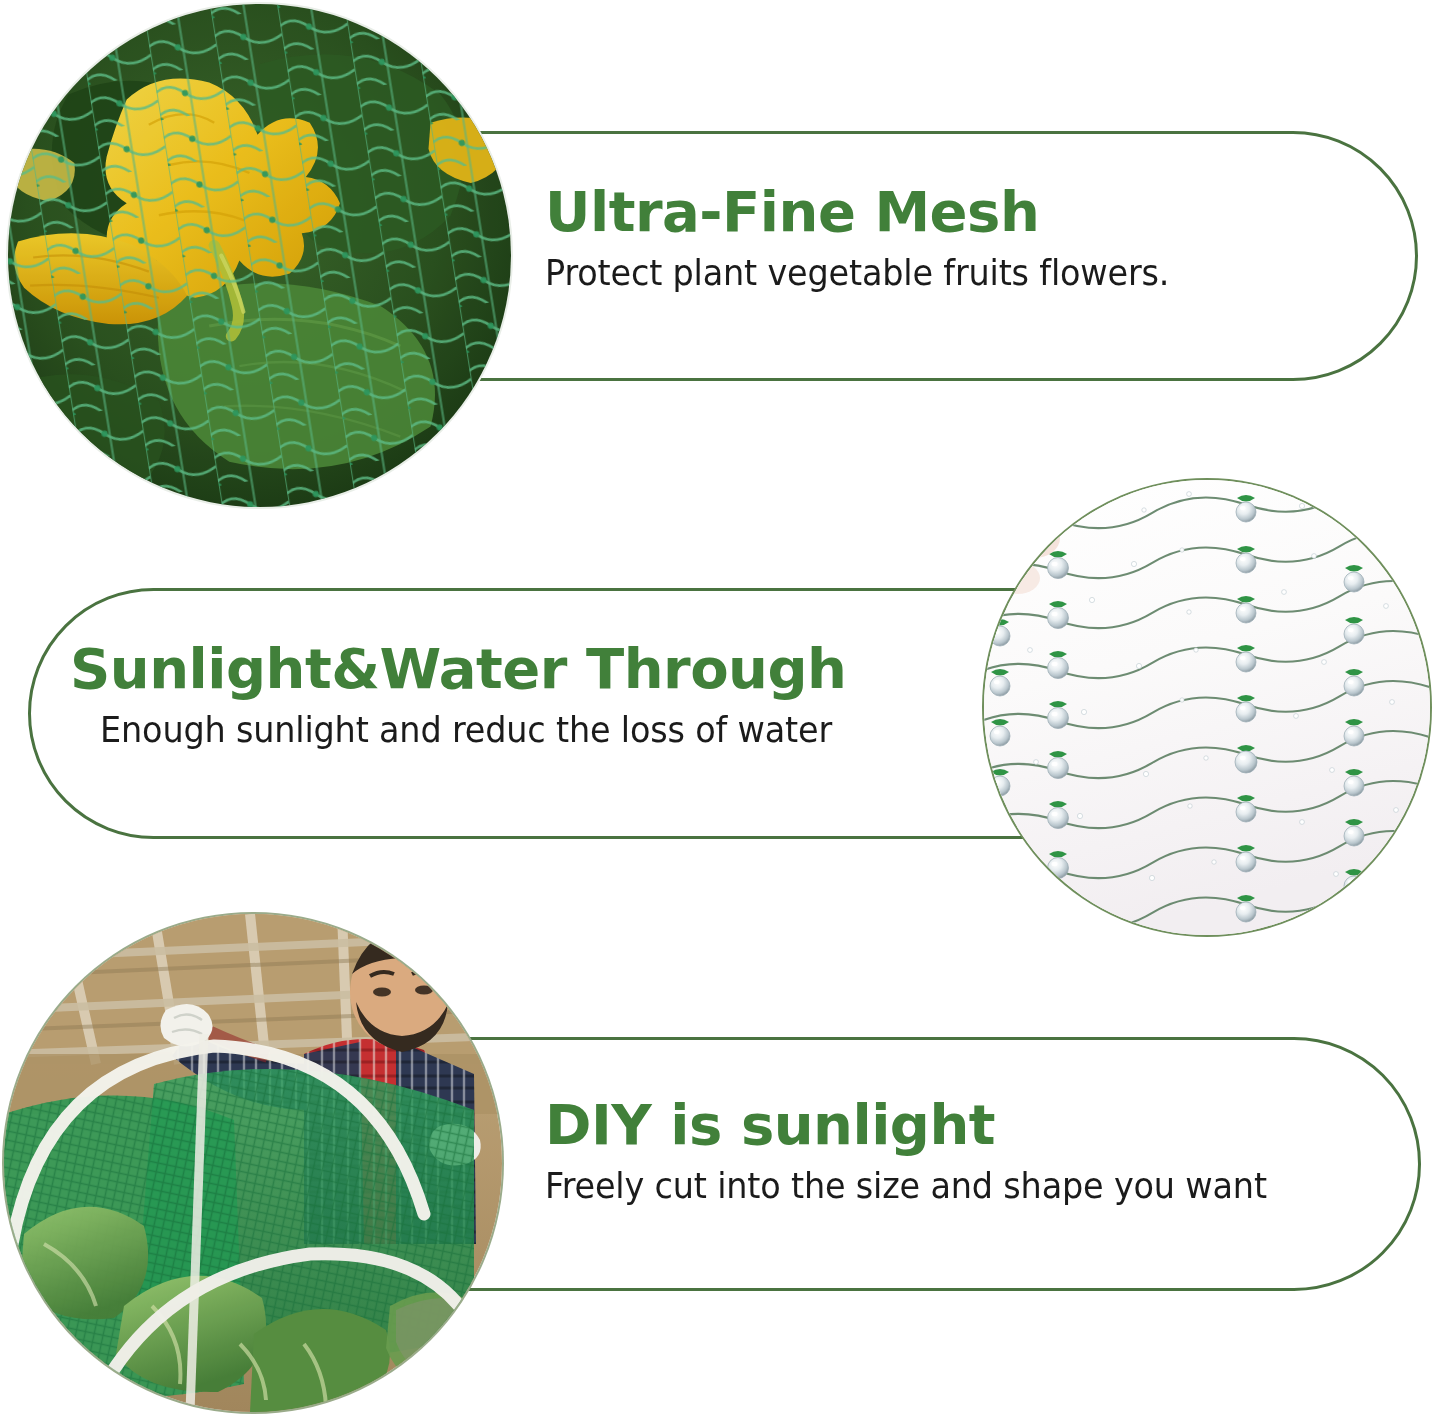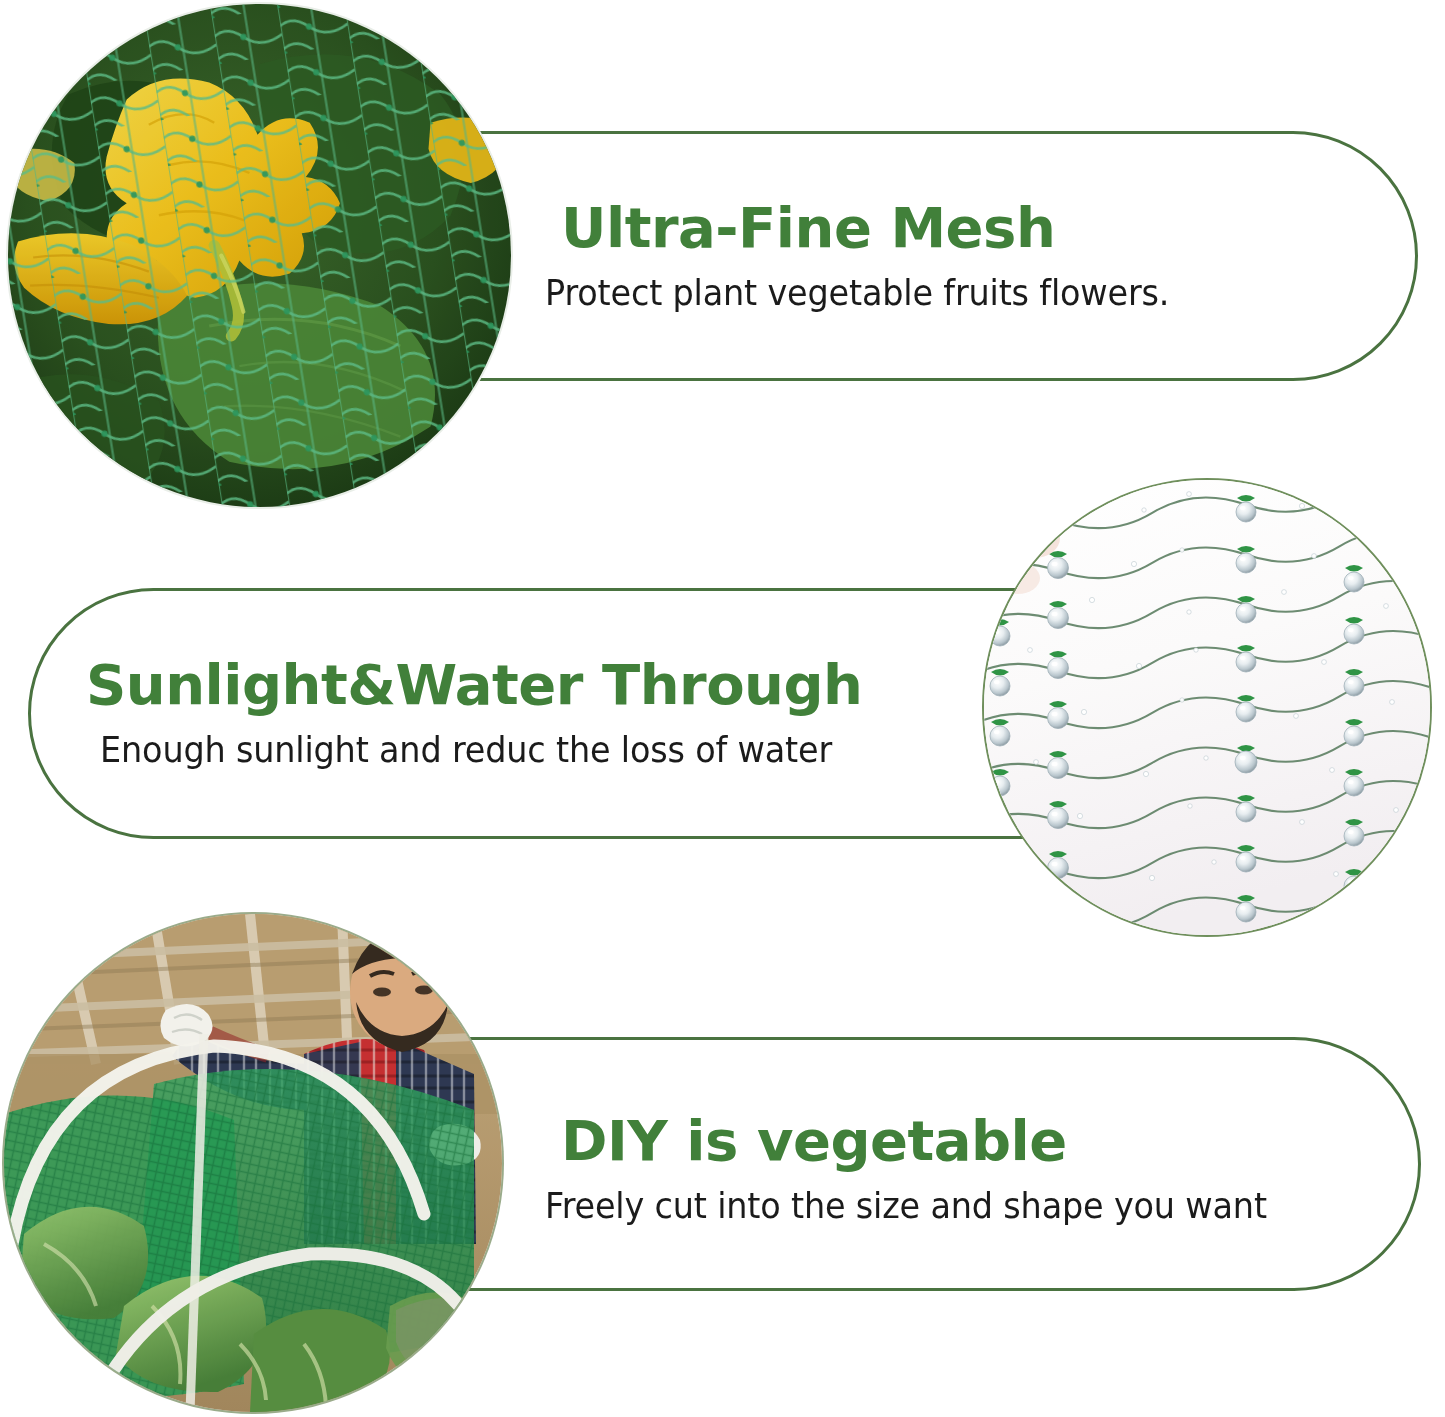--- a/index.html
+++ b/index.html
@@ -36,21 +36,21 @@
   .textblock {
     position: absolute;
     z-index: 30;
     pointer-events: none;
   }
   .tb-1 { left: 545px;  top: 183px;  width: 800px; text-align: left; }
   .tb-2 { left: 70px;   top: 640px;  width: 860px; text-align: left; }
   .tb-3 { left: 545px;  top: 1096px; width: 855px; text-align: left; }
 
   .headline {
-    margin: 16px;
+    margin: 0;
     color: #41803a;
     font-family: "DejaVu Sans", sans-serif;
     font-weight: 700;
     font-size: 56px;
     line-height: 1.02;
     letter-spacing: -0.5px;
     white-space: nowrap;
   }
   .tb-2 .headline { font-size: 56px; }
 
@@ -97,21 +97,21 @@
     <p class="headline">Ultra-Fine Mesh</p>
     <p class="subline">Protect plant vegetable fruits flowers.</p>
   </div>
 
   <div class="textblock tb-2">
     <p class="headline">Sunlight&amp;Water Through</p>
     <p class="subline">Enough sunlight and reduc the loss of water</p>
   </div>
 
   <div class="textblock tb-3">
-    <p class="headline">DIY is vegetable</p>
+    <p class="headline">DIY is sunlight</p>
     <p class="subline">Freely cut into the size and shape you want</p>
   </div>
 
   <div class="photo photo-1">
     <svg viewBox="0 0 500 500" preserveAspectRatio="xMidYMid slice" aria-hidden="true">
       <defs>
         <radialGradient id="leafbg" cx="45%" cy="40%" r="75%">
           <stop offset="0%" stop-color="#3d6b2c"></stop>
           <stop offset="55%" stop-color="#2c5220"></stop>
           <stop offset="100%" stop-color="#15300f"></stop>

